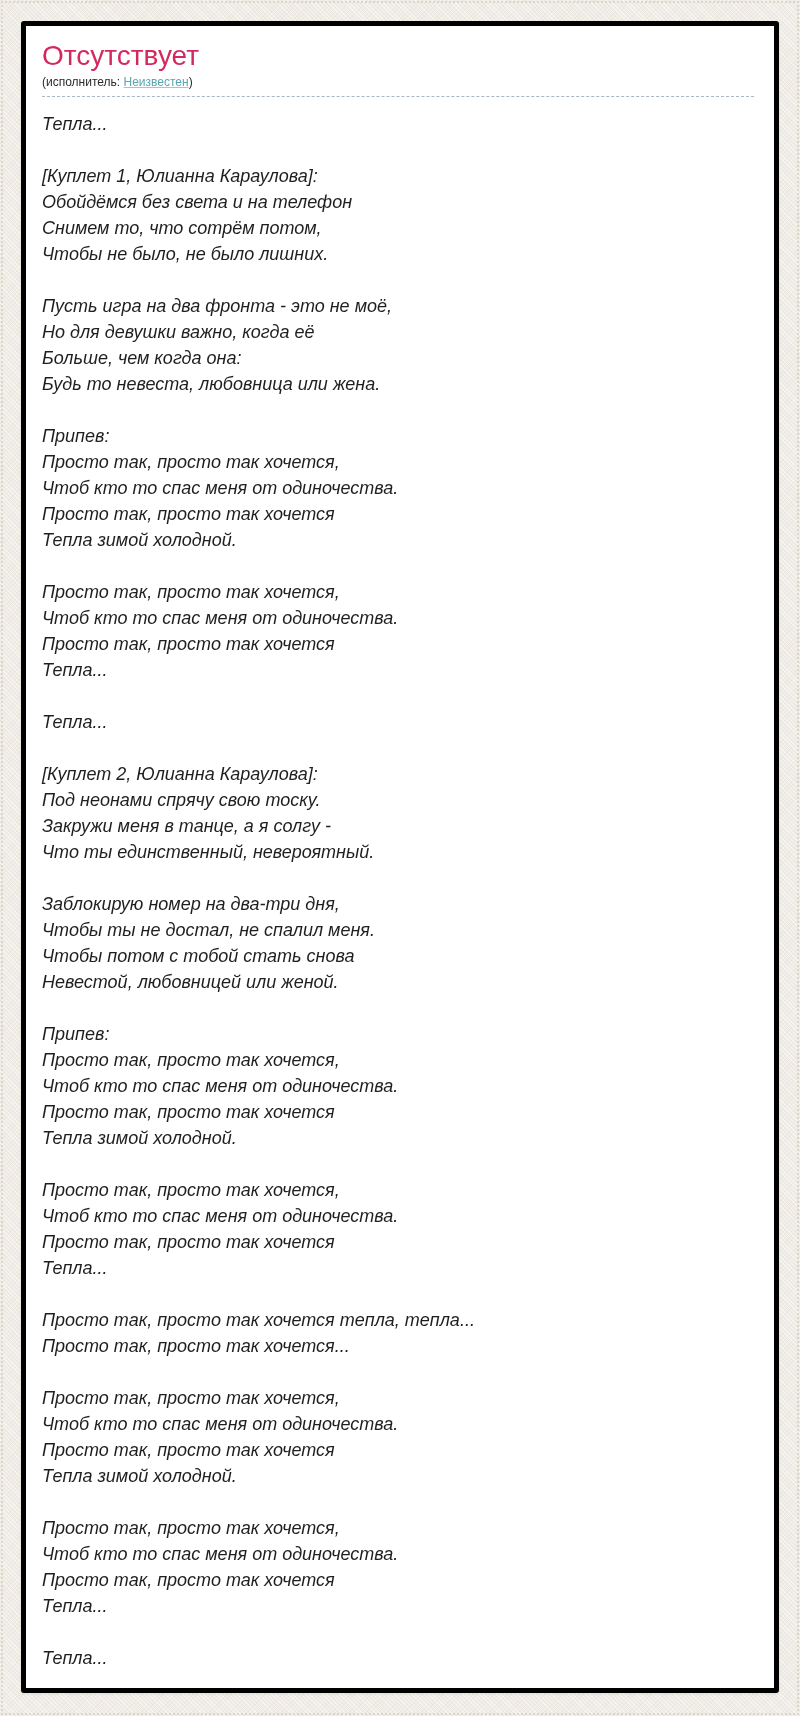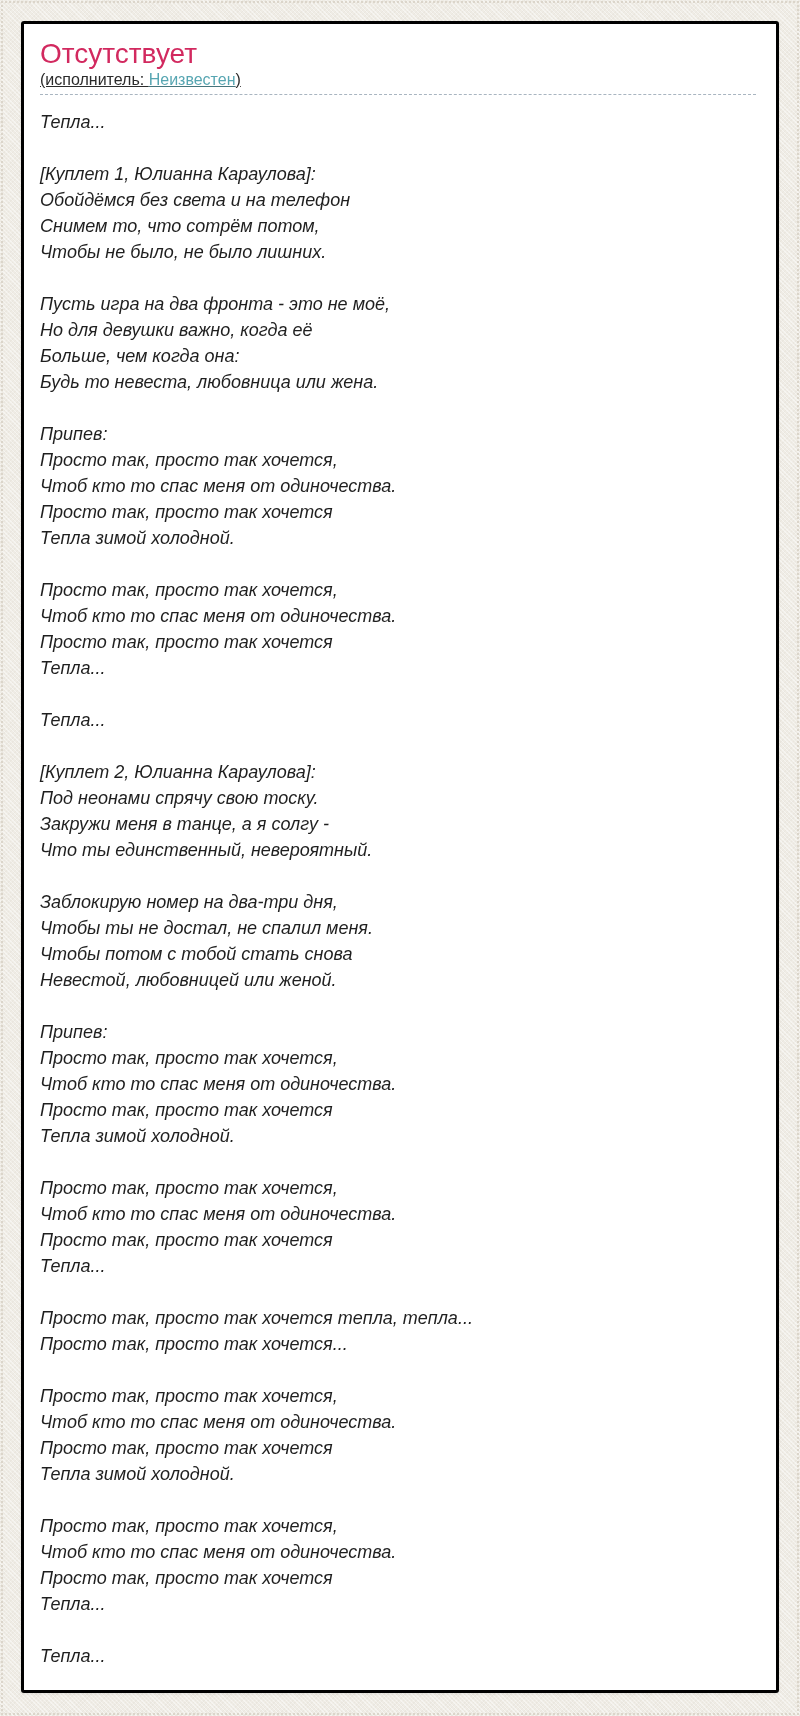--- a/index.html
+++ b/index.html
@@ -24,40 +24,39 @@
     pointer-events: none;
   }
   .card {
     position: absolute;
     left: 21px;
     right: 21px;
     top: 21px;
     bottom: 23px;
     box-sizing: border-box;
     background: #ffffff;
-    border: 3px solid #000000;
+    border: 5px solid #000000;
     border-radius: 3px;
     box-shadow: 0 1px 3px rgba(0,0,0,0.08);
     padding: 14px 20px 0 16px;
   }
   .song-title {
     margin: 0;
     font-size: 28px;
     font-weight: 400;
     line-height: 32px;
     color: #d2295f;
     letter-spacing: 0;
   }
   .artist-line {
-    font-size: 16px;
+    font-size: 12px;
     line-height: 20px;
     color: #2b2b2b;
     padding-bottom: 4px;
     border-bottom: 1px dashed #a9b5c0;
-    text-decoration: underline;
   }
   .artist-link {
     color: #57a6b2;
     text-decoration: underline;
     text-decoration-color: rgba(87,166,178,0.6);
     cursor: pointer;
   }
   .lyrics {
     margin-top: 14px;
     font-size: 18px;

